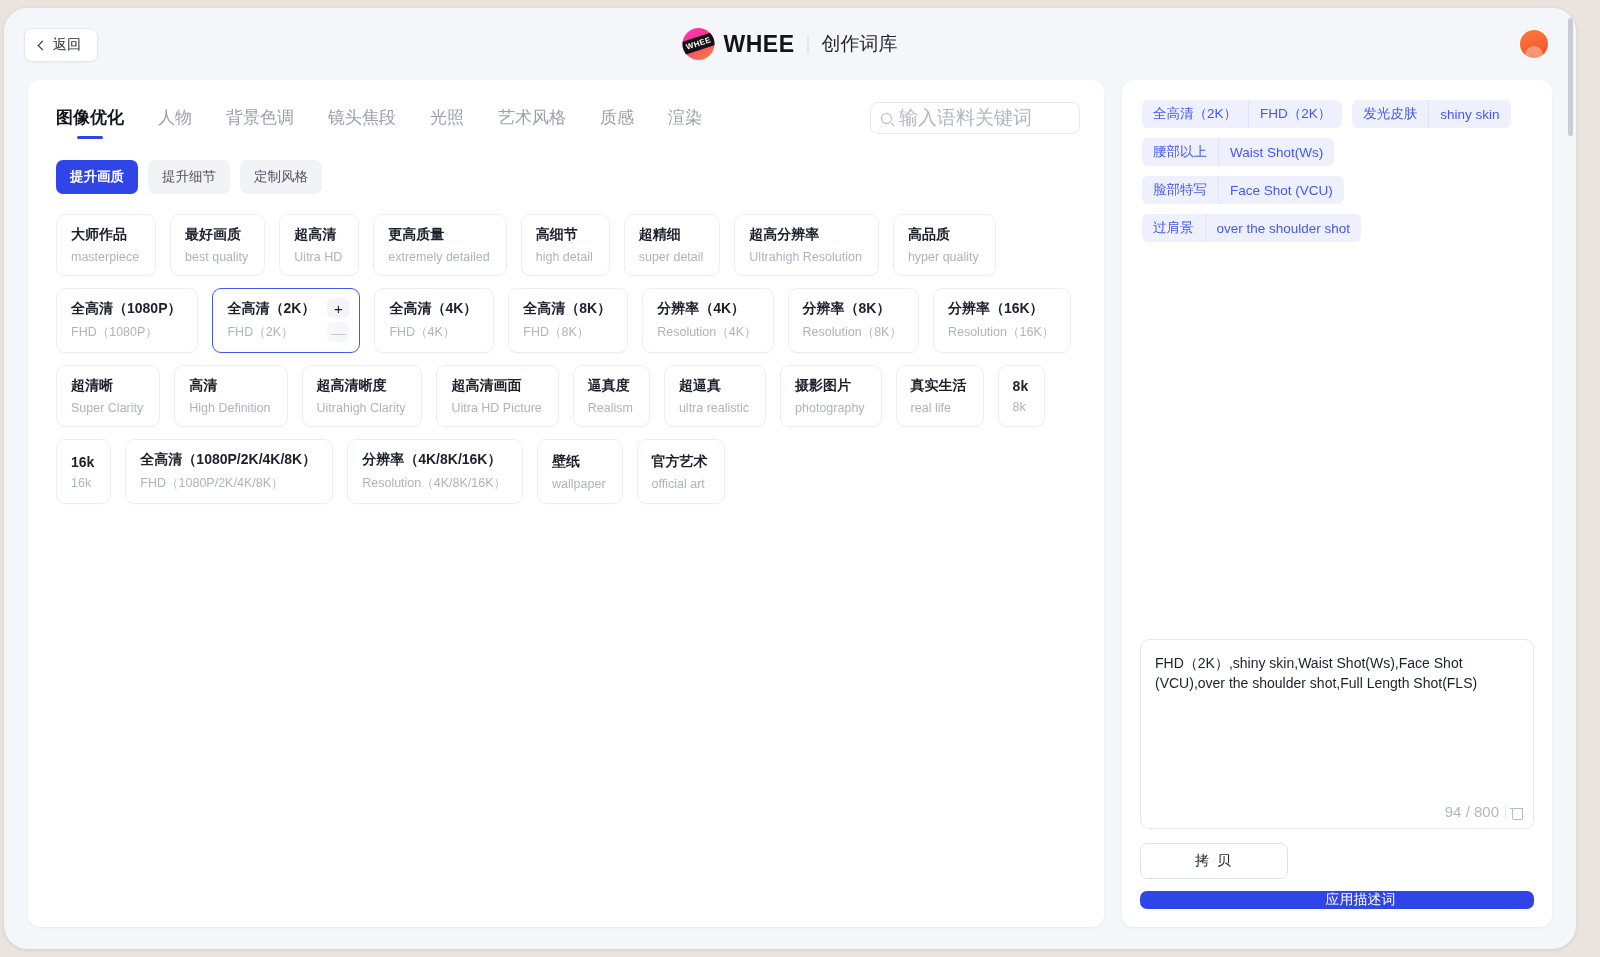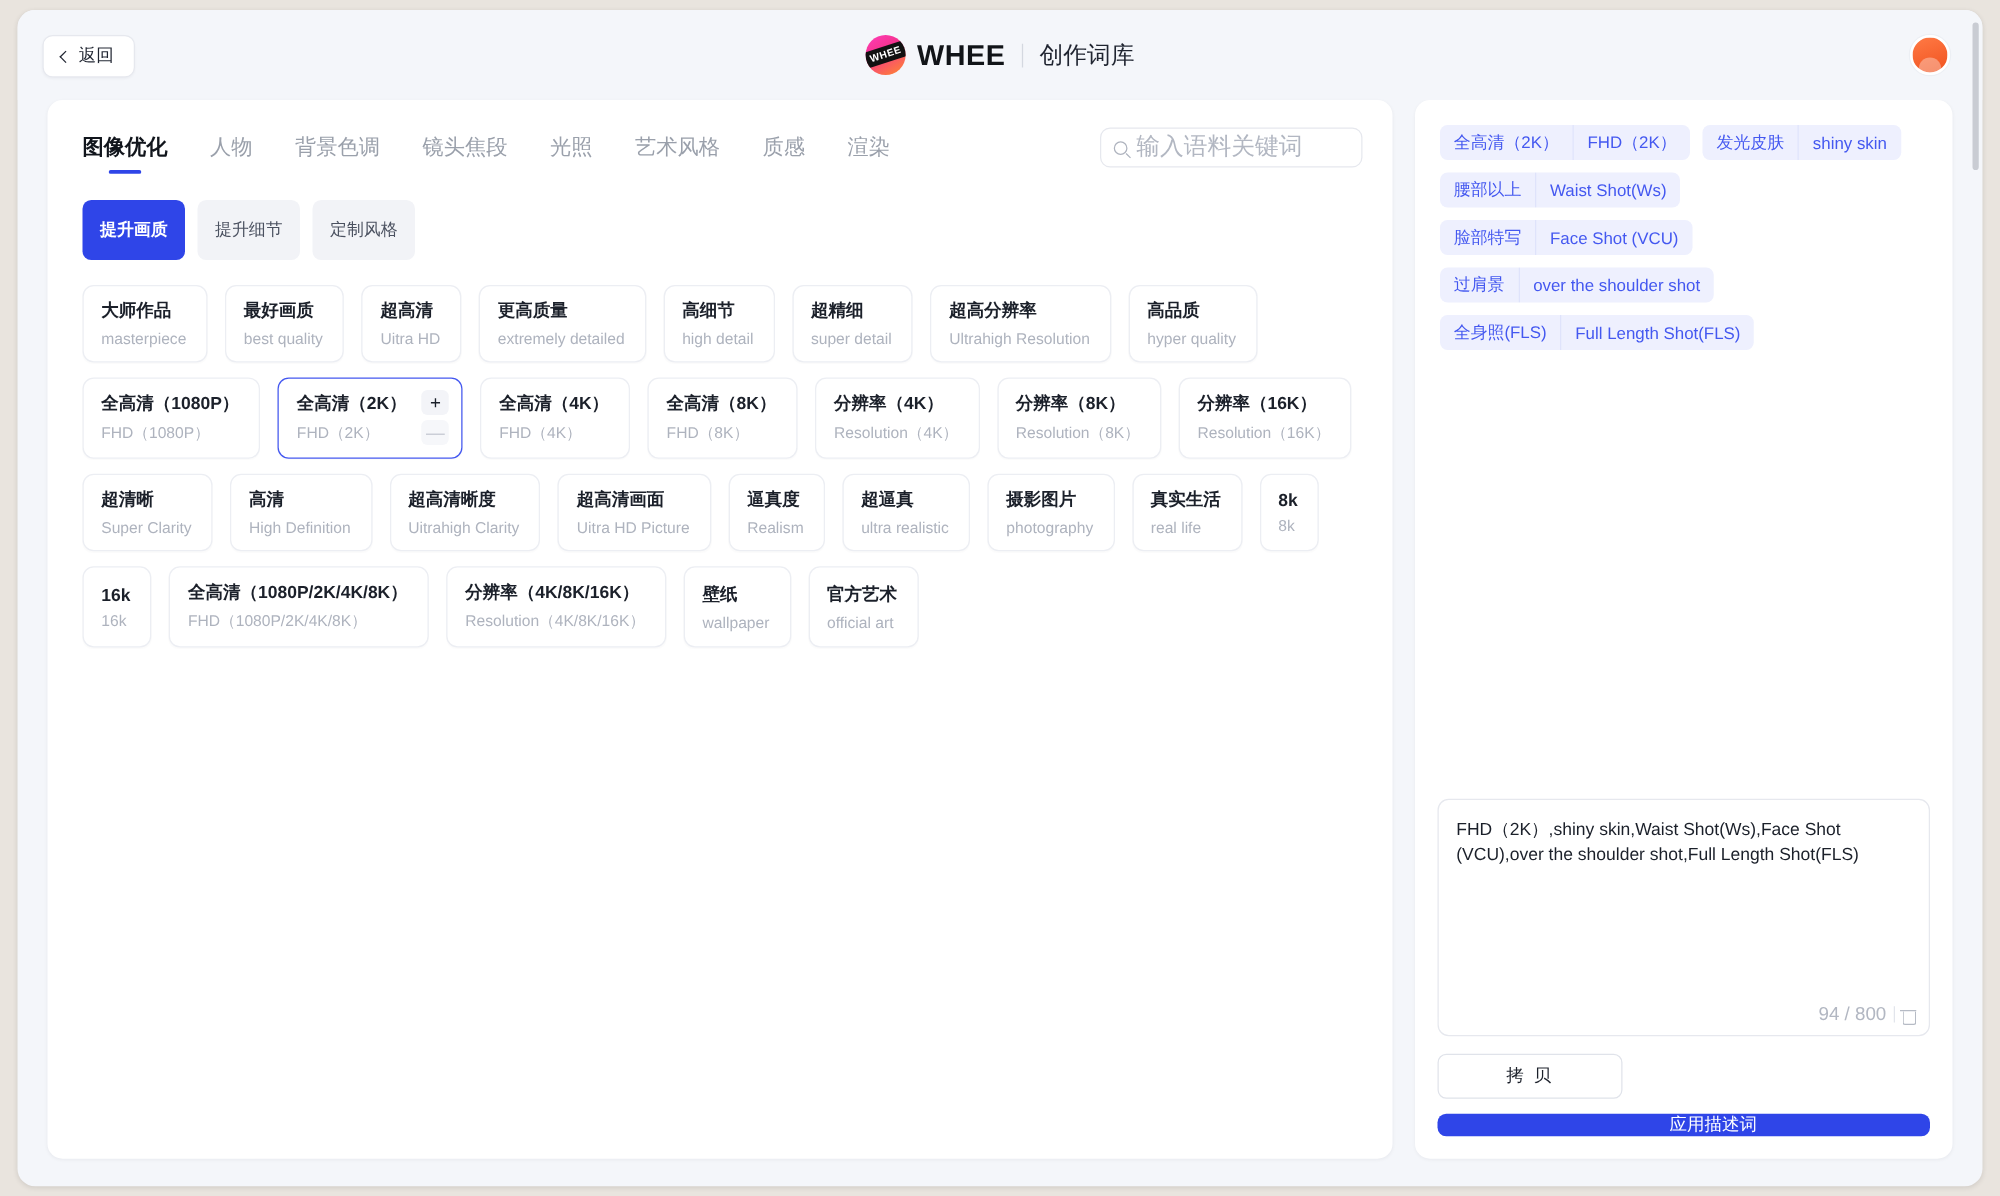--- a/index.html
+++ b/index.html
@@ -4,24 +4,24 @@
 <style>
   * { box-sizing: border-box; margin: 0; padding: 0; }
   html, body {
     width: 1600px; height: 957px;
     font-family: "Liberation Sans", "DejaVu Sans", sans-serif;
     background: #e9e4de;
     overflow: hidden;
   }
   #app {
     position: absolute;
-    left: 14px; top: 8px;
+    left: 4px; top: 8px;
     width: 1572px; height: 941px;
     background: #f4f6fa;
-    border-radius: 14px;
+    border-radius: 24px;
     box-shadow: 0 1px 4px rgba(0,0,0,.10);
     overflow: hidden;
   }
 
   
   .header {
     position: relative;
     height: 72px;
     background: #f4f6fa;
   }
@@ -134,21 +134,21 @@
   }
   .mag::after {
     content: ""; position: absolute; right: -4px; bottom: -3px;
     width: 5px; height: 1.4px; background: #aeb3be;
     transform: rotate(45deg);
   }
 
   
   .subtabs { display: flex; gap: 10px; margin-top: 18px; padding-left: 4px; }
   .subtab {
-    height: 48px; padding: 0 14px;
+    height: 34px; padding: 0 14px;
     display: flex; align-items: center;
     border-radius: 7px; font-size: 13.5px;
     background: #f2f3f7; color: #4b5160; cursor: pointer;
     font-weight: 500;
   }
   .subtab.active { background: #2f45e8; color: #fff; font-weight: 600; }
 
   
   .cards {
     display: flex; flex-wrap: wrap;
@@ -453,24 +453,20 @@
             <span class="t-en">Waist Shot(Ws)</span>
           </div>
           <div class="tag">
             <span class="t-cn">脸部特写</span>
             <span class="t-en">Face Shot (VCU)</span>
           </div>
           <div class="tag">
             <span class="t-cn">过肩景</span>
             <span class="t-en">over the shoulder shot</span>
           </div>
-          <div class="tag">
-            <span class="t-cn">全身照(FLS)</span>
-            <span class="t-en">Full Length Shot(FLS)</span>
-          </div>
         </div>
 
       <div class="textarea-wrap">
         <div class="txt">FHD（2K）,shiny skin,Waist Shot(Ws),Face Shot (VCU),over the shoulder shot,Full Length Shot(FLS)</div>
         <div class="counter">94 / 800</div>
         <div class="counter-sep"></div>
         <div class="trash"></div>
       </div>
 
       <div class="actions">

